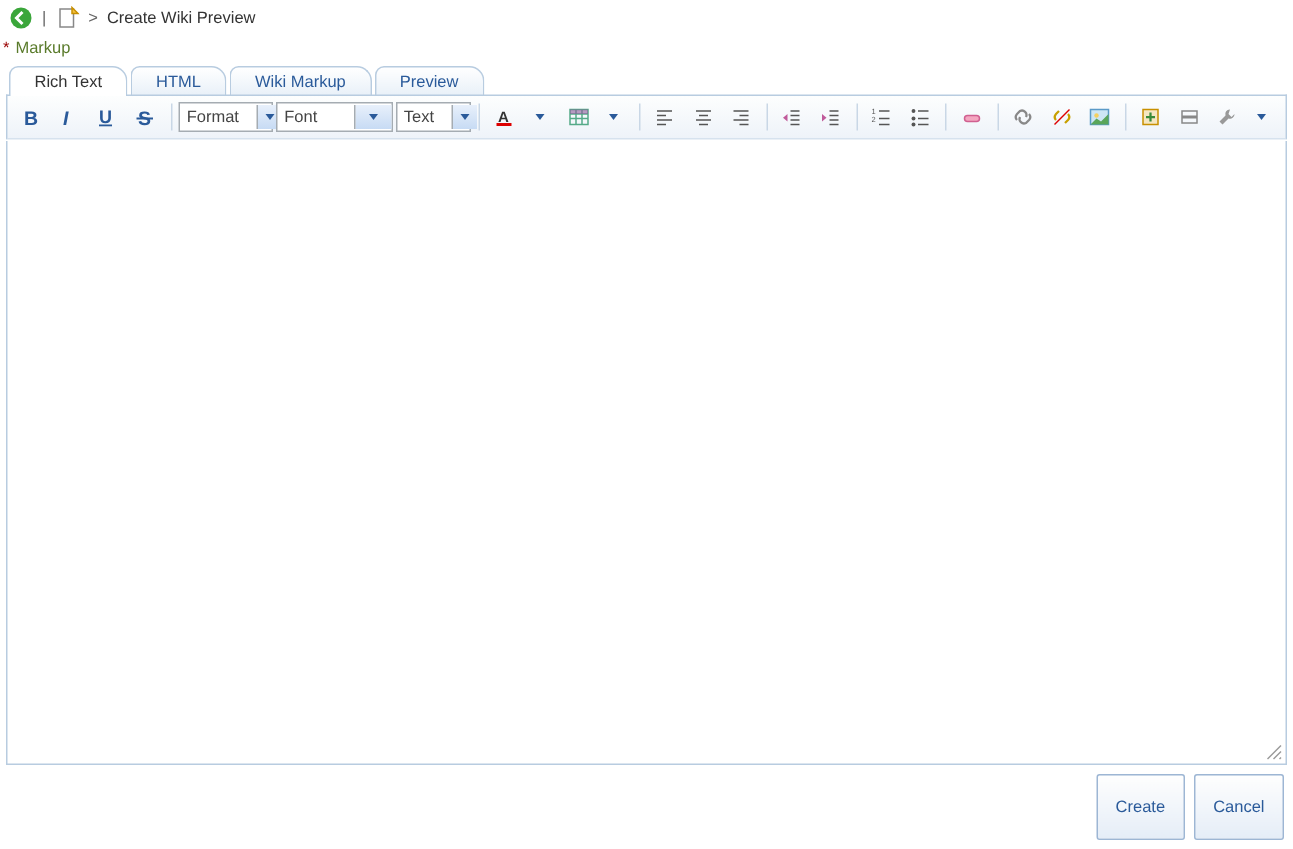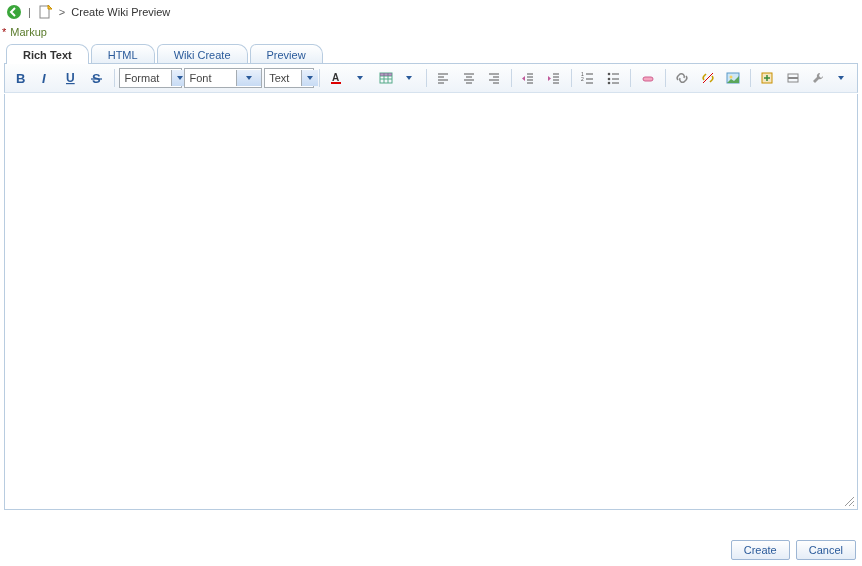--- a/index.html
+++ b/index.html
@@ -6,31 +6,31 @@
 .page{width:862px;height:566px;position:relative;box-sizing:border-box}
 .hdr{display:flex;align-items:center;gap:6px;padding:4px 6px}
 .ico{display:inline-flex;align-items:center;justify-content:center;width:16px;height:16px}
 .sep{color:#666}
 .titleRow{display:flex;align-items:center;gap:4px;padding:2px 2px 6px 2px}
 .req{color:#900}
 .lbl{color:#5a7b2b}
 .titleInput{width:178px;height:16px;border:1px solid #a5acb2;padding:1px 3px;font-family:inherit;font-size:11px}
 .tabs{display:flex;align-items:flex-end;padding-left:6px;position:relative}
 .tab{position:relative;padding:4px 16px 3px;border:1px solid #b8cce0;border-bottom:none;border-radius:6px 10px 0 0;background:linear-gradient(#fff,#e8f0f8);color:#2a5a9a;cursor:pointer;margin-right:2px}
-.tab.active{background:#fff;color:#333;font-weight:bold;z-index:2}
+.tab.active{background:#fff;color:#333;font-weight:normal;z-index:2}
 .toolbar{border:1px solid #b8cce0;border-bottom:1px solid #d6e2ee;background:linear-gradient(#fdfefe,#eef3f9);padding:3px 4px;display:flex;align-items:center;gap:2px;margin:0 4px;position:relative;top:-1px}
 .tbtn{width:22px;height:20px;display:inline-flex;align-items:center;justify-content:center;border:1px solid transparent;border-radius:2px;cursor:pointer}
 .vdiv{width:1px;height:18px;background:#c9d7e6;margin:0 3px}
 .combo{display:inline-flex;align-items:center;border:1px solid #a5acb2;background:#fff;height:18px}
 .combo span{padding:0 4px;color:#444}
 .comboBtn{width:16px;height:16px;background:linear-gradient(#e8f0fb,#c7dbf4);border-left:1px solid #a5acb2;display:inline-flex;align-items:center;justify-content:center}
 .editor{margin:0 4px;border:1px solid #b8cce0;border-top:none;height:415px;background:#fff;position:relative}
 .resize{position:absolute;right:2px;bottom:2px;width:12px;height:12px}
 .footer{position:absolute;right:6px;bottom:6px;display:flex;gap:6px}
-.btn{border:1px solid #9db6d4;background:linear-gradient(#fefefe,#e5edf7);padding:3px 12px;color:#2a5a9a;border-radius:2px;cursor:pointer;font-family:inherit;font-size:11px}
+.btn{border:1px solid #9db6d4;background:linear-gradient(#fefefe,#e5edf7);padding:15px 12px;color:#2a5a9a;border-radius:2px;cursor:pointer;font-family:inherit;font-size:11px}
 .dd{margin-left:-2px}
 svg{display:block}
 </style>
 </head>
 <body>
 <div class="page">
 
 <div class="hdr">
   <span class="ico">
     <svg width="16" height="16">
@@ -50,21 +50,21 @@
 </div>
 
 <div class="titleRow">
   <span class="req">*</span>
   <span class="lbl">Markup</span>
 </div>
 
 <div class="tabs">
   <div class="tab active">Rich Text</div>
   <div class="tab">HTML</div>
-  <div class="tab">Wiki Create</div>
+  <div class="tab">Wiki Markup</div>
   <div class="tab">Preview</div>
 </div>
 
 <div class="toolbar">
   <span class="tbtn">
         <svg width="14" height="14">
           <text x="2" y="12" font-size="13" font-weight="bold" fill="#2a5a9a">B</text>
         </svg>
       </span>
   <span class="tbtn">

